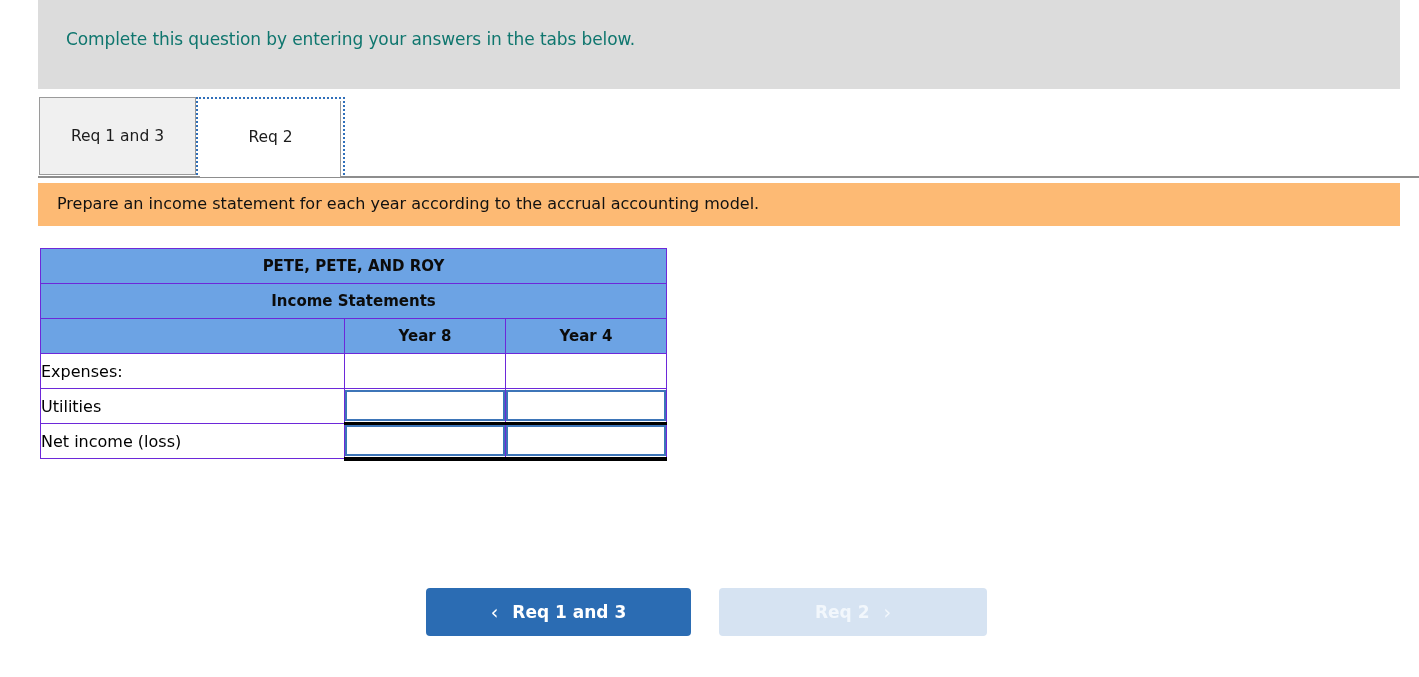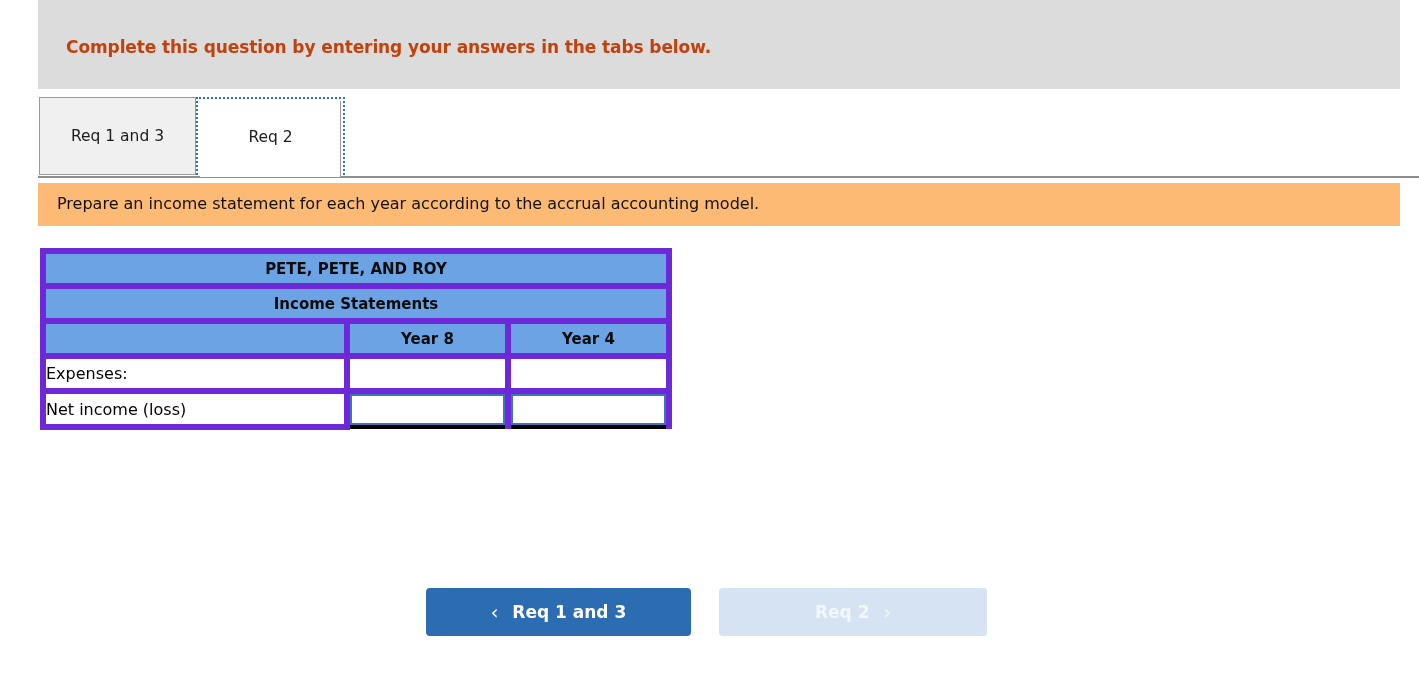--- a/index.html
+++ b/index.html
@@ -23,25 +23,24 @@
     width: 1362px;
     height: 89px;
     background: #dcdcdc;
     box-sizing: border-box;
   }
   .banner-text {
     position: absolute;
     left: 28px;
     top: 29px;
     font-size: 17px;
-    font-weight: bold;
-    color: #c2410c;
+    font-weight: normal;
+    color: #0f766e;
     letter-spacing: -0.1px;
     white-space: nowrap;
-    margin-top: 8px;
   }
 
   
   .tabstrip {
     position: absolute;
     left: 0;
     top: 97px;
     width: 1419px;
     height: 80px;
   }
@@ -117,21 +116,21 @@
   .stmt {
     position: absolute;
     left: 40px;
     top: 248px;
     border-collapse: collapse;
     table-layout: fixed;
     font-size: 15px;
     color: #000000;
   }
   .stmt td {
-    border: 6px solid #6d28d9;
+    border: 1px solid #6d28d9;
     height: 35px;
     padding: 0;
     vertical-align: middle;
     box-sizing: border-box;
   }
   .col-label { width: 304px; }
   .col-year  { width: 161px; }
 
   .hdr {
     background: #6ca3e4;
@@ -252,20 +251,29 @@
     </tr>
 
 
     <tr>
       <td class="lbl">Expenses:</td>
       <td class="cell-plain"></td>
       <td class="cell-plain"></td>
     </tr>
 
 
+    <tr>
+      <td class="lbl indent1">Utilities</td>
+      <td class="cell-input">
+        <div class="field"></div>
+      </td>
+      <td class="cell-input">
+        <div class="field"></div>
+      </td>
+    </tr>
 
 
     <tr>
       <td class="lbl indent2">Net income (loss)</td>
       <td class="cell-input rule-top rule-bottom">
         <div class="field"></div>
       </td>
       <td class="cell-input rule-top rule-bottom">
         <div class="field"></div>
       </td>

